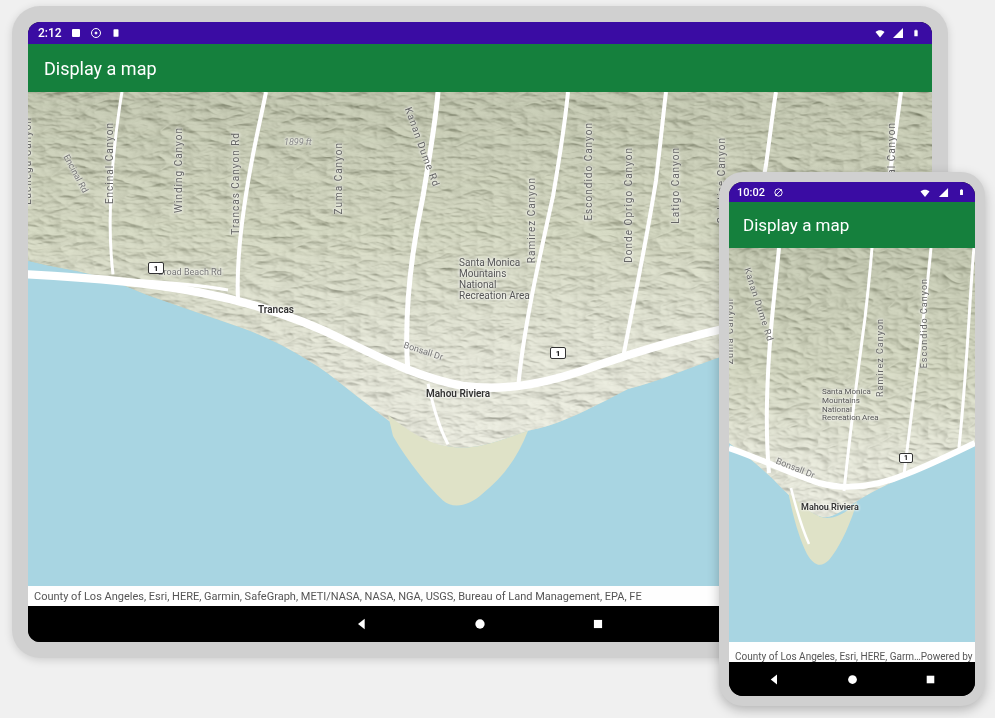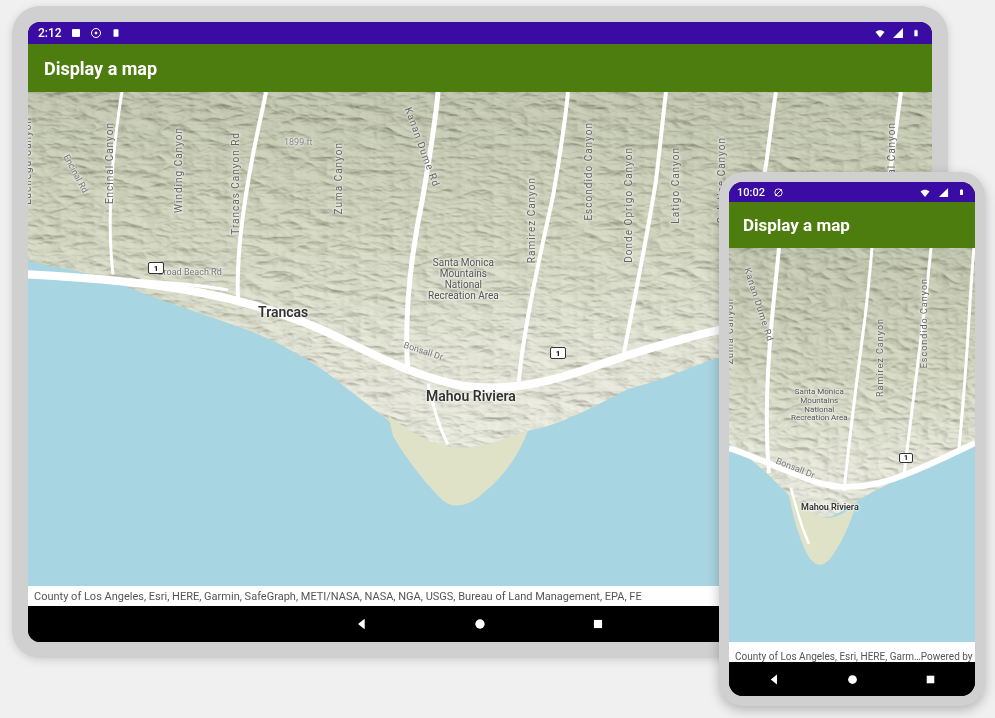--- a/index.html
+++ b/index.html
@@ -46,71 +46,73 @@
     font-size: 12px;
     font-weight: 500;
   }
   .status-left { display:flex; gap:8px; align-items:center; }
   .status-right { display:flex; gap:6px; align-items:center; }
   .status-icon { width:12px; height:12px; display:inline-flex; align-items:center; justify-content:center; }
 
   
   .app-bar {
     height: 48px;
-    background: #4d7c0f;
+    background: #15803d;
     color: #fff;
     display: flex;
     align-items: center;
     padding: 0 16px;
     font-size: 18px;
-    font-weight: 700;
+    font-weight: 400;
   }
 
   
   .map-area {
     flex: 1;
     position: relative;
     overflow: hidden;
   }
   .map-svg {
     position:absolute;
     inset:0;
     width:100%;
     height:100%;
   }
 
   .map-label {
     position:absolute;
-    font-size:14px;
+    font-size:10px;
     color:#4a4a4a;
     text-shadow: 0 0 3px #fff, 0 0 3px #fff;
     white-space: nowrap;
     pointer-events:none;
   }
   .map-label.bold { font-weight:600; color:#333; }
   .map-label.canyon {
     font-size:10px;
     color:#666;
     letter-spacing:1px;
   }
   .vertical { writing-mode: vertical-rl; transform: rotate(180deg); }
 
   .elevation {
     font-size:9px;
     color:#888;
+    font-style: italic;
   }
   .road-label {
     font-size:9px;
     color:#777;
   }
   .park-label {
     font-size:10px;
     color:#555;
-    text-align:center;
+    text-align:left;
     line-height:1.1;
+    margin-left:31px;
   }
   .route-shield {
     position:absolute;
     width:16px;
     height:12px;
     background:#fff;
     border:1px solid #333;
     border-radius:2px;
     font-size:8px;
     display:flex;

